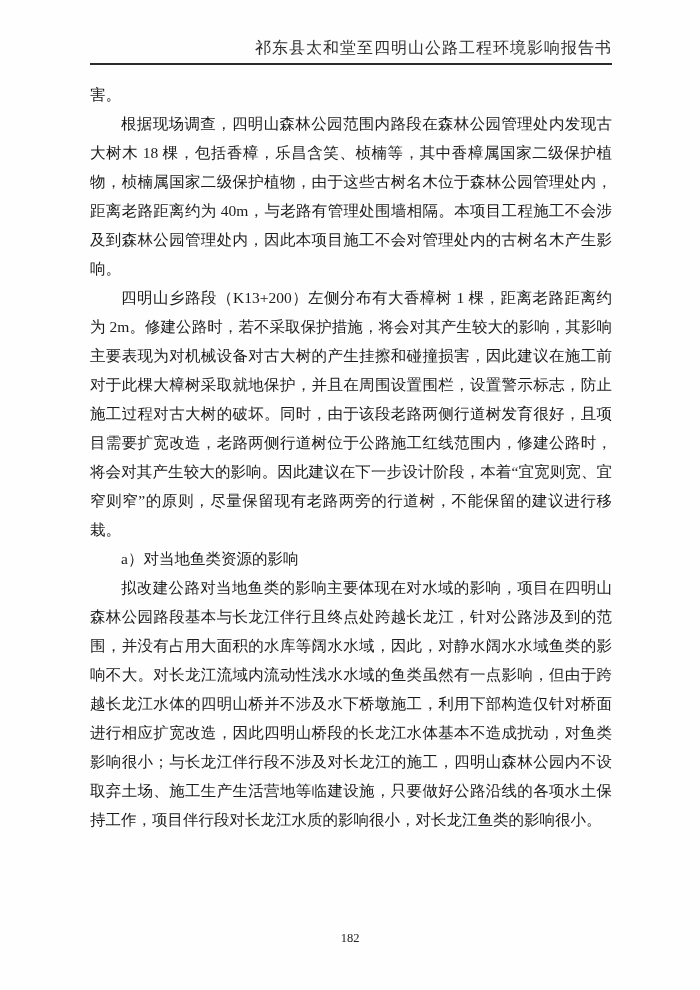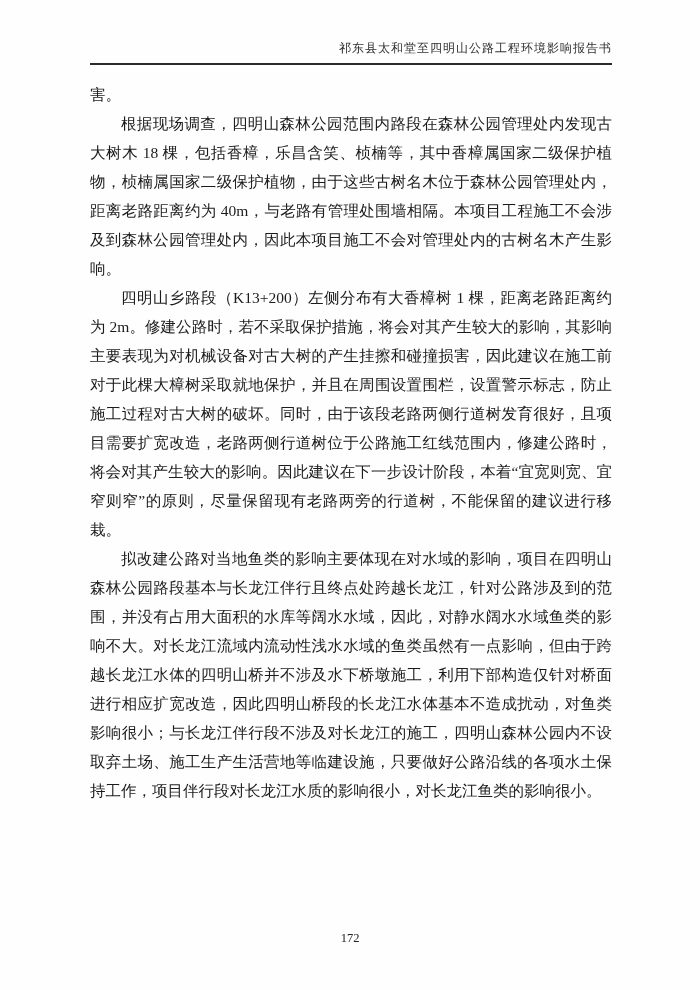--- a/index.html
+++ b/index.html
@@ -13,21 +13,21 @@
     height: 990px;
     background: #fefefe;
     box-sizing: border-box;
     padding: 40px 88px 0 90px;
     font-family: "Liberation Serif", "DejaVu Serif", serif;
     color: #1b1b1b;
     overflow: hidden;
   }
   .doc-header {
     text-align: right;
-    font-size: 12px;
+    font-size: 16px;
     letter-spacing: 1px;
     color: #2f2f2f;
     padding-bottom: 7px;
     border-bottom: 2px solid #2b2b2b;
     line-height: 16px;
   }
   .doc-body {
     margin-top: 15px;
     font-size: 15.5px;
     line-height: 29px;
@@ -70,22 +70,23 @@
   <div class="doc-body">
 
     <p class="para-continued">害。</p>
 
     <p class="para">根据现场调查，四明山森林公园范围内路段在森林公园管理处内发现古大树木 18 棵，包括香樟，乐昌含笑、桢楠等，其中香樟属国家二级保护植物，桢楠属国家二级保护植物，由于这些古树名木位于森林公园管理处内，距离老路距离约为 40m，与老路有管理处围墙相隔。本项目工程施工不会涉及到森林公园管理处内，因此本项目施工不会对管理处内的古树名木产生影响。</p>
 
 
     <p class="para">四明山乡路段（K13+200）左侧分布有大香樟树 1 棵，距离老路距离约为 2m。修建公路时，若不采取保护措施，将会对其产生较大的影响，其影响主要表现为对机械设备对古大树的产生挂擦和碰撞损害，因此建议在施工前对于此棵大樟树采取就地保护，并且在周围设置围栏，设置警示标志，防止施工过程对古大树的破坏。同时，由于该段老路两侧行道树发育很好，且项目需要扩宽改造，老路两侧行道树位于公路施工红线范围内，修建公路时，将会对其产生较大的影响。因此建议在下一步设计阶段，本着“宜宽则宽、宜窄则窄”的原则，尽量保留现有老路两旁的行道树，不能保留的建议进行移栽。</p>
 
 
+    <p class="sub-item">a）对当地鱼类资源的影响</p>
 
     <p class="para">拟改建公路对当地鱼类的影响主要体现在对水域的影响，项目在四明山森林公园路段基本与长龙江伴行且终点处跨越长龙江，针对公路涉及到的范围，并没有占用大面积的水库等阔水水域，因此，对静水阔水水域鱼类的影响不大。对长龙江流域内流动性浅水水域的鱼类虽然有一点影响，但由于跨越长龙江水体的四明山桥并不涉及水下桥墩施工，利用下部构造仅针对桥面进行相应扩宽改造，因此四明山桥段的长龙江水体基本不造成扰动，对鱼类影响很小；与长龙江伴行段不涉及对长龙江的施工，四明山森林公园内不设取弃土场、施工生产生活营地等临建设施，只要做好公路沿线的各项水土保持工作，项目伴行段对长龙江水质的影响很小，对长龙江鱼类的影响很小。</p>
 
   </div>
 
   <div class="page-footer">
-    <span>172</span>
+    <span>182</span>
   </div>
 
 </div>
 
 </body></html>

